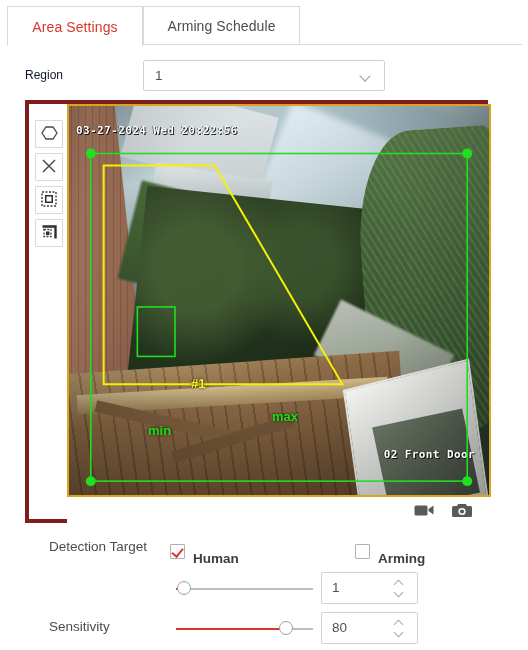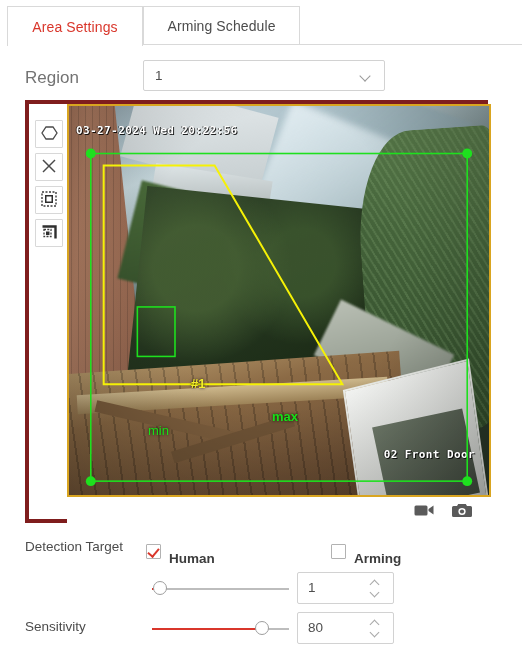--- a/index.html
+++ b/index.html
@@ -62,22 +62,22 @@
   
   .region-row {
     position: absolute;
     left: 0; top: 60px;
     width: 528px;
     height: 34px;
   }
   .region-label {
     position: absolute;
     left: 25px; top: 8px;
-    font-size: 17px;
-    color: #737373;
+    font-size: 12px;
+    color: #0f172a;
   }
   .region-select {
     position: absolute;
     left: 143px; top: 0px;
     width: 242px;
     height: 31px;
     box-sizing: border-box;
     border: 1px solid #d2d2d2;
     background: #fff;
     border-radius: 2px;
@@ -297,21 +297,21 @@
     color: #f2ee2a;
     font-size: 13px;
     font-weight: bold;
     text-shadow: 0 0 3px rgba(0,0,0,.9);
   }
   .lbl-min {
     position: absolute;
     left: 79px; top: 317px;
     color: #17e017;
     font-size: 13px;
-    font-weight: normal;
+    font-weight: bold;
     text-shadow: 0 0 3px rgba(0,0,0,.9);
     text-align: right;
   }
   .lbl-max {
     position: absolute;
     left: 203px; top: 303px;
     color: #17e017;
     font-size: 13px;
     font-weight: bold;
     text-shadow: 0 0 3px rgba(0,0,0,.9);
@@ -353,20 +353,21 @@
     cursor: pointer;
   }
   .vb-rec { right: 56px; }
   .vb-snap { right: 18px; }
 
   
   .settings {
     position: absolute;
     left: 0; top: 528px;
     width: 436px;
+    padding-left: 24px;
   }
   .row {
     position: relative;
     height: 40px;
   }
   .row-label {
     position: absolute;
     left: 25px; top: 11px;
     font-size: 13.5px;
     color: #4c4c4c;

